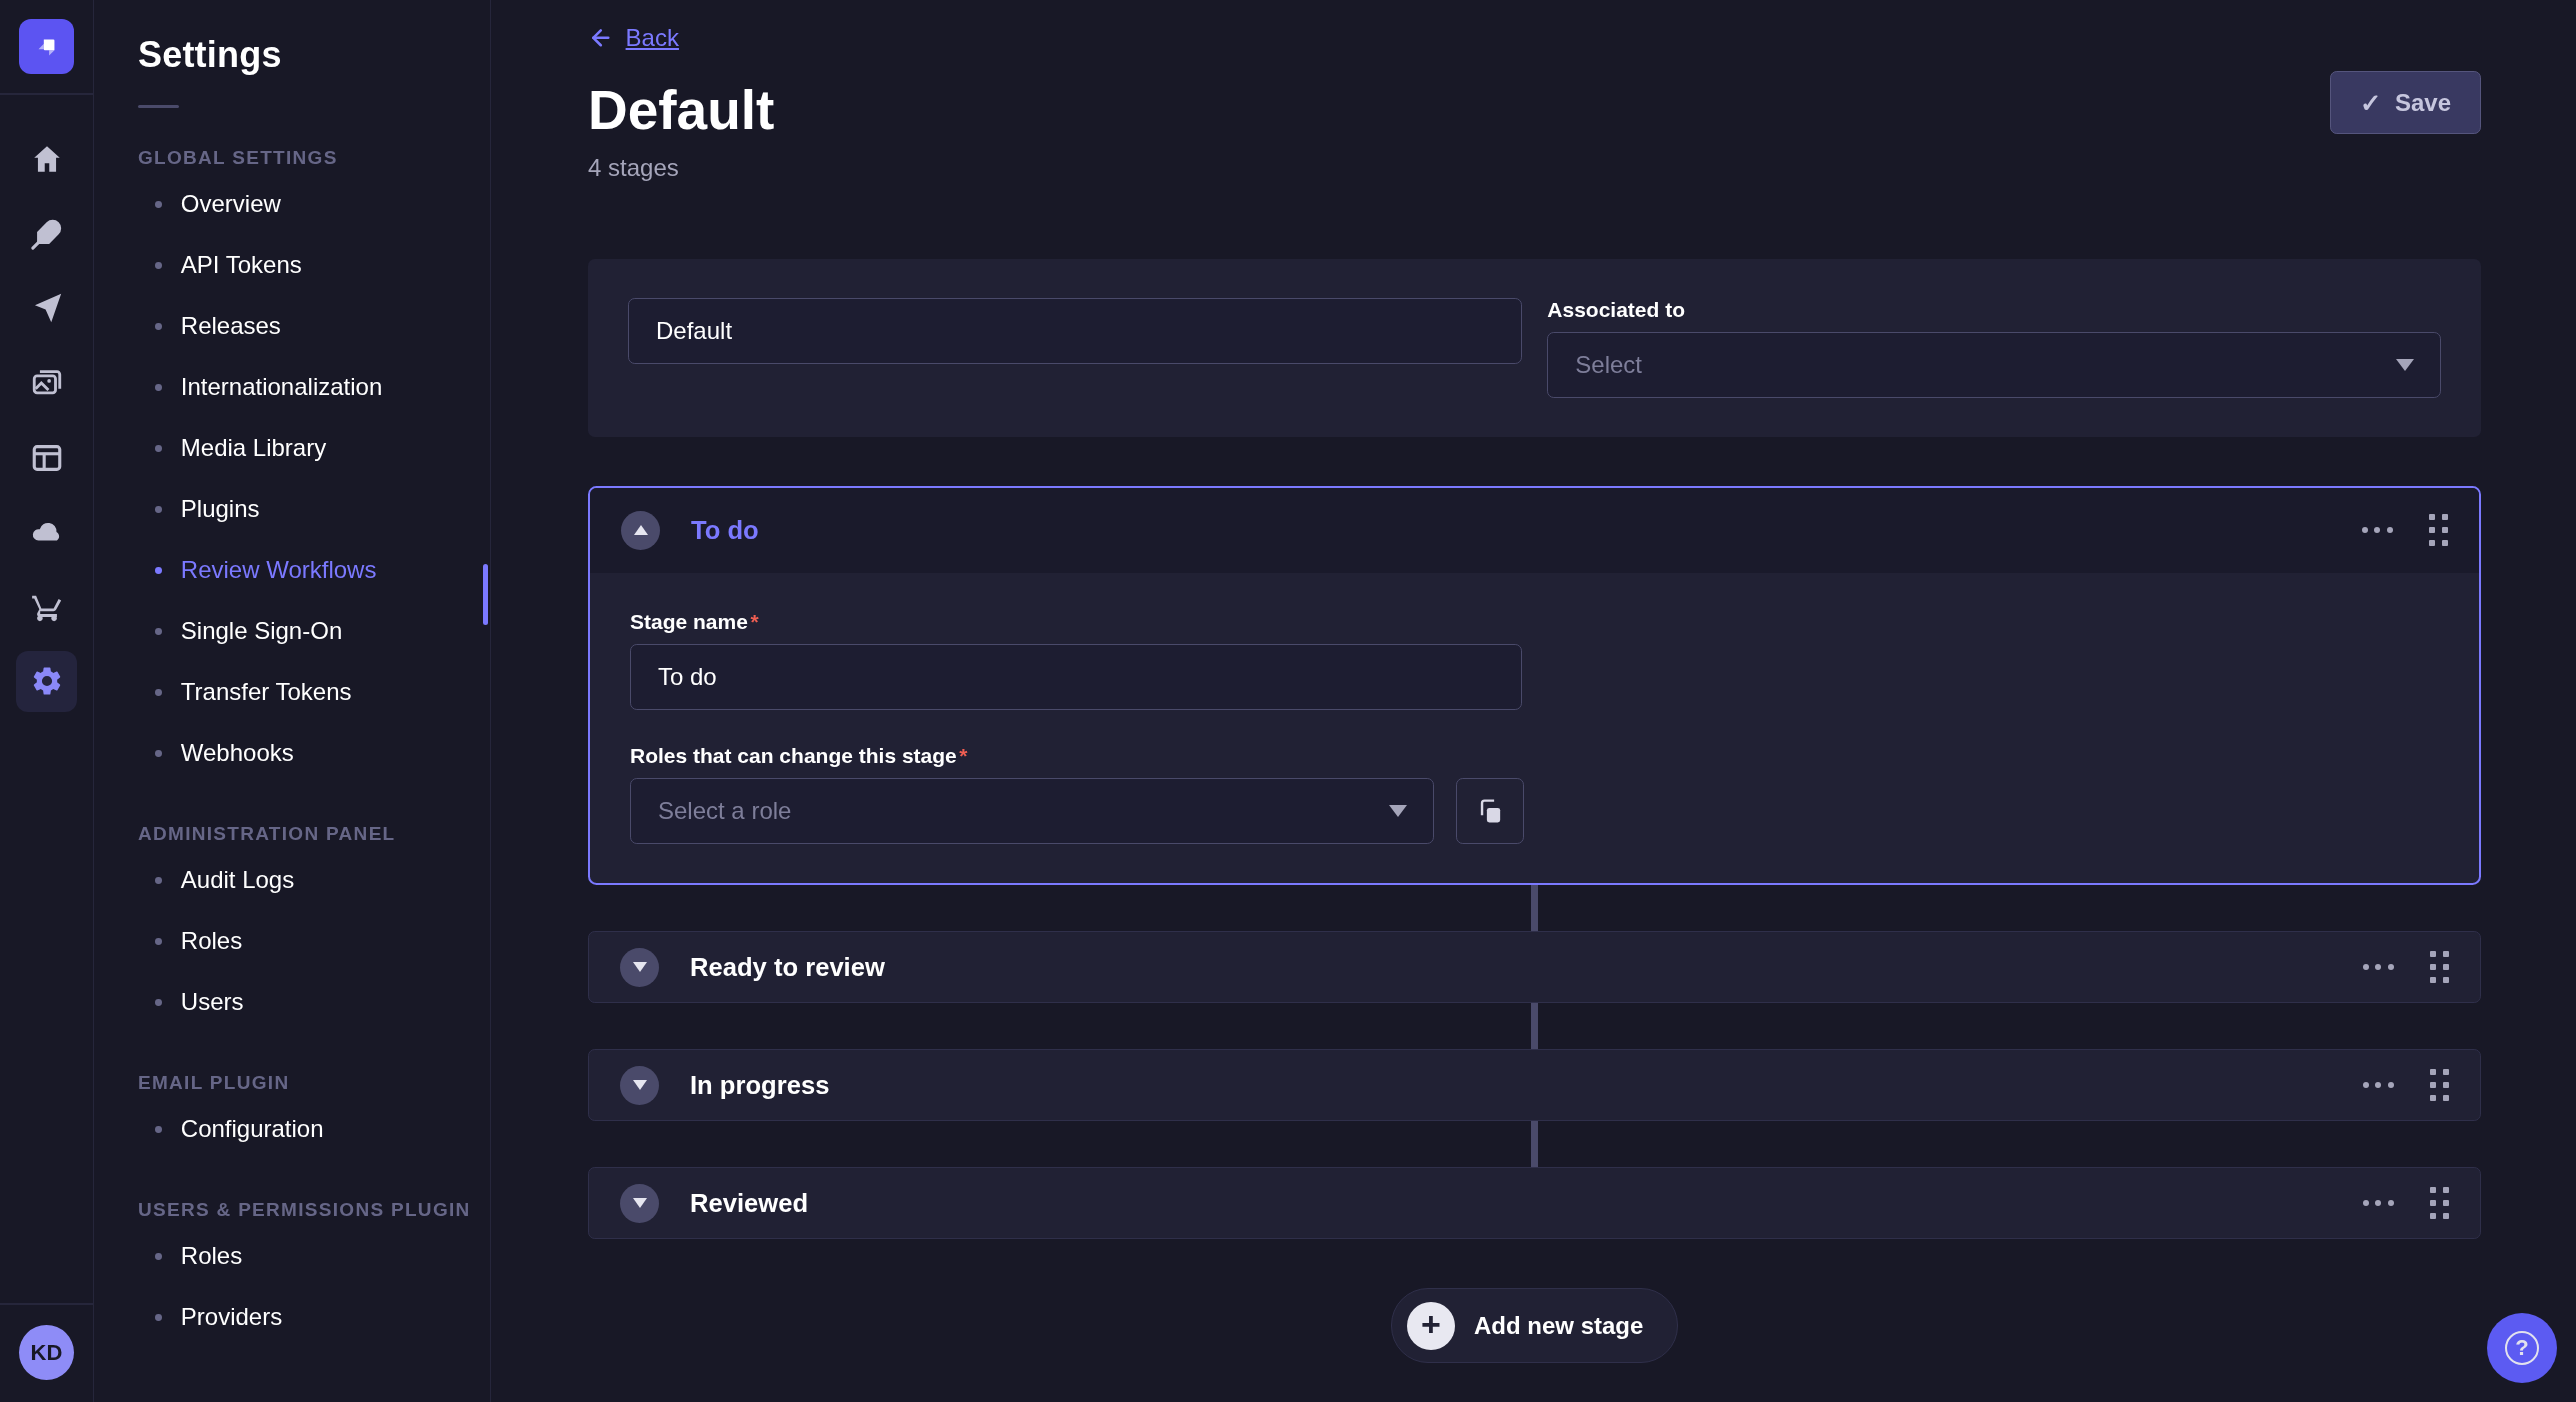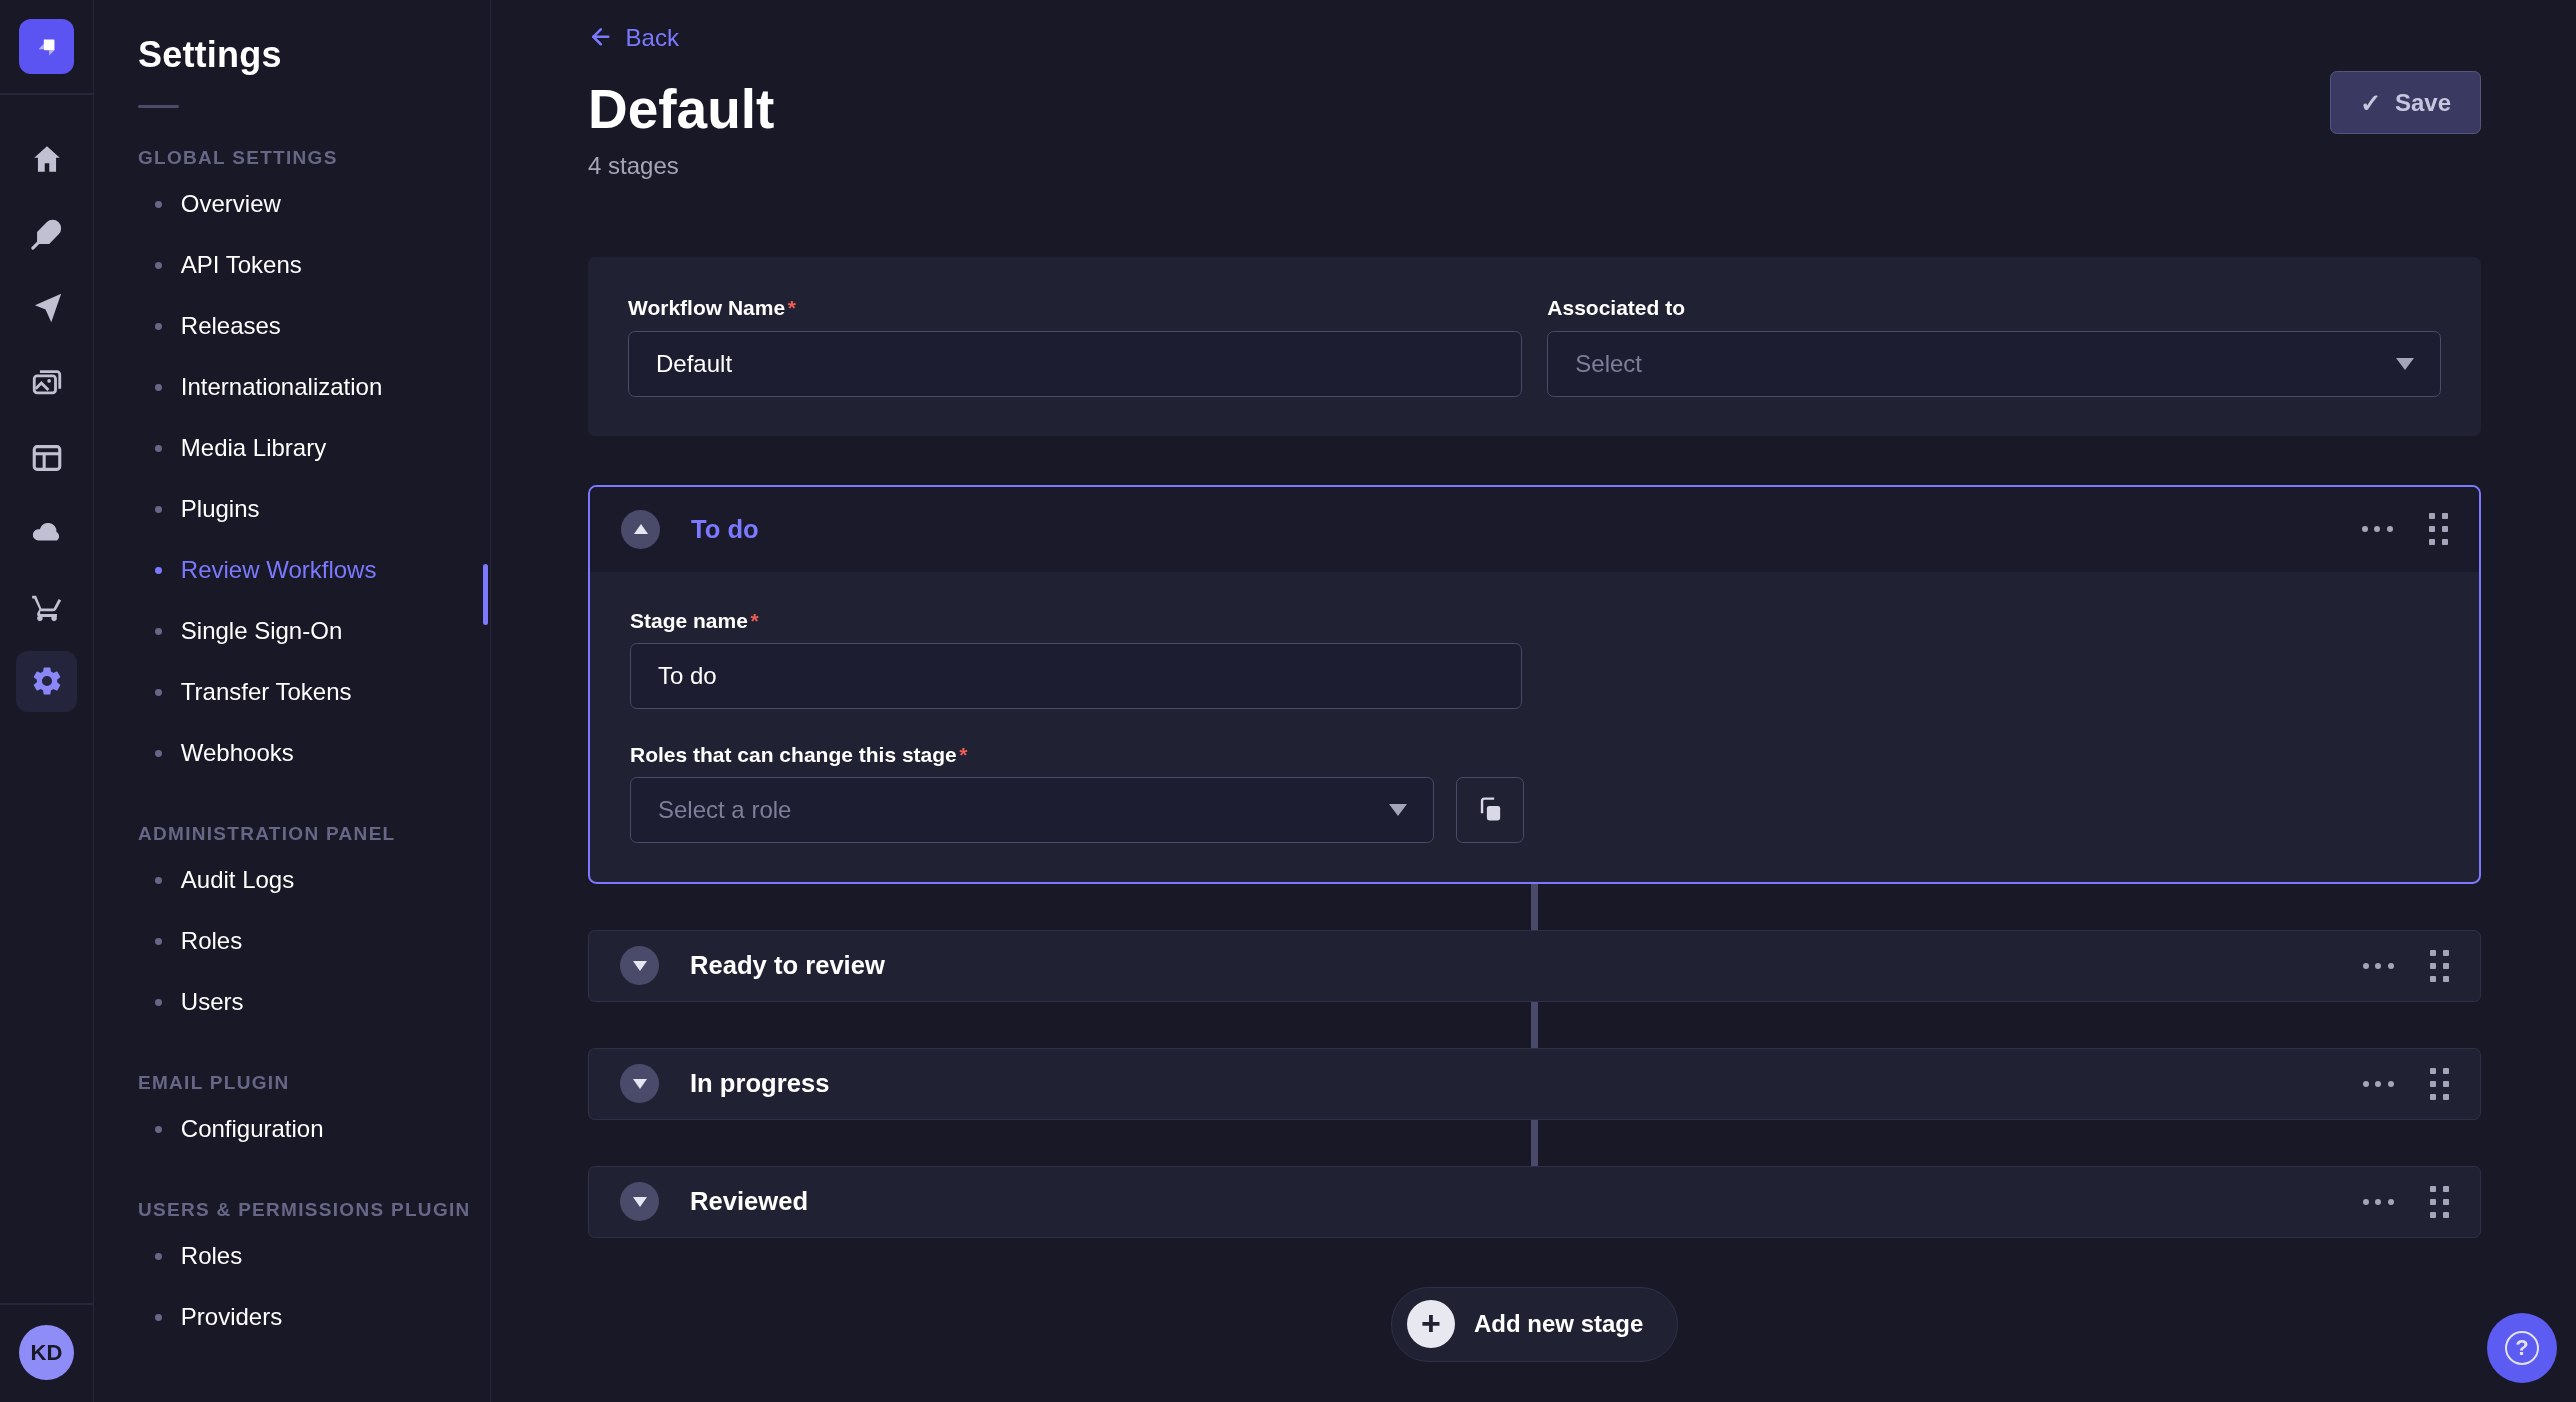--- a/index.html
+++ b/index.html
@@ -31,21 +31,21 @@
   .title-divider{width:41px;height:2.6px;background:#4A4A6A;margin-top:29px;border-radius:1.7px;}
   .sn-heading{font-size:19px;font-weight:bold;letter-spacing:1.3px;color:var(--text-faint);margin-top:39px;margin-bottom:5.1px;}
   .sn-item{height:61px;display:flex;align-items:center;gap:19px;cursor:pointer;font-size:24px;color:#fff;}
   .sn-item .bullet{width:6.8px;height:6.8px;border-radius:50%;background:var(--text-faint);margin-left:17px;flex:none;}
   .sn-item.active{color:var(--accent);}
   .sn-item.active .bullet{background:var(--accent);}
   .sn-scroll-thumb{position:absolute;right:1.7px;top:564px;width:5.1px;height:61px;background:var(--accent);border-radius:2.6px;}
 
   
   .main{flex:1;position:relative;padding:24px 95px 0 97px;overflow:hidden;}
-  .back-link{display:inline-flex;gap:12px;color:var(--accent);font-size:24px;cursor:pointer;}
+  .back-link{display:inline-flex;align-items:center;gap:12px;color:var(--accent);font-size:24px;cursor:pointer;text-decoration:underline;}
   .back-link svg{width:25.6px;height:25.6px;}
   .page-title{margin-top:25.6px;font-size:55px;font-weight:bold;line-height:63px;}
   .page-subtitle{margin-top:10.2px;font-size:24px;color:var(--text-muted);line-height:29px;}
   .save-btn{position:absolute;top:71px;right:95px;height:63px;padding:0 29px;border-radius:6.8px;
     background:var(--save-bg);border:1.7px solid var(--save-border);color:var(--save-text);
     font-size:24px;font-weight:600;display:flex;align-items:center;gap:13.6px;cursor:pointer;font-family:inherit;}
   .save-check{font-size:25.6px;}
 
   .form-card{margin-top:77px;background:var(--card-bg);border-radius:6.8px;padding:39px 40px;}
   .grid-2{display:grid;grid-template-columns:1fr 1fr;column-gap:25.6px;}
@@ -253,23 +253,20 @@
   <div class="page-subtitle">4 stages</div>
 
   <button class="save-btn">
     <span class="save-check">✓</span>
     <span>Save</span>
   </button>
 
   
   <section class="form-card grid-2">
     <div>
-      <label class="field-label">
-        <span>Workflow Name</span><span class="req">*</span>
-      </label>
       <input class="text-input" type="text" value="Default" style="">
     </div>
     <div>
       <label class="field-label">Associated to</label>
       <div class="select" role="combobox">
         <span class="placeholder">Select</span>
         <span class="chev"></span>
       </div>
     </div>
   </section>

